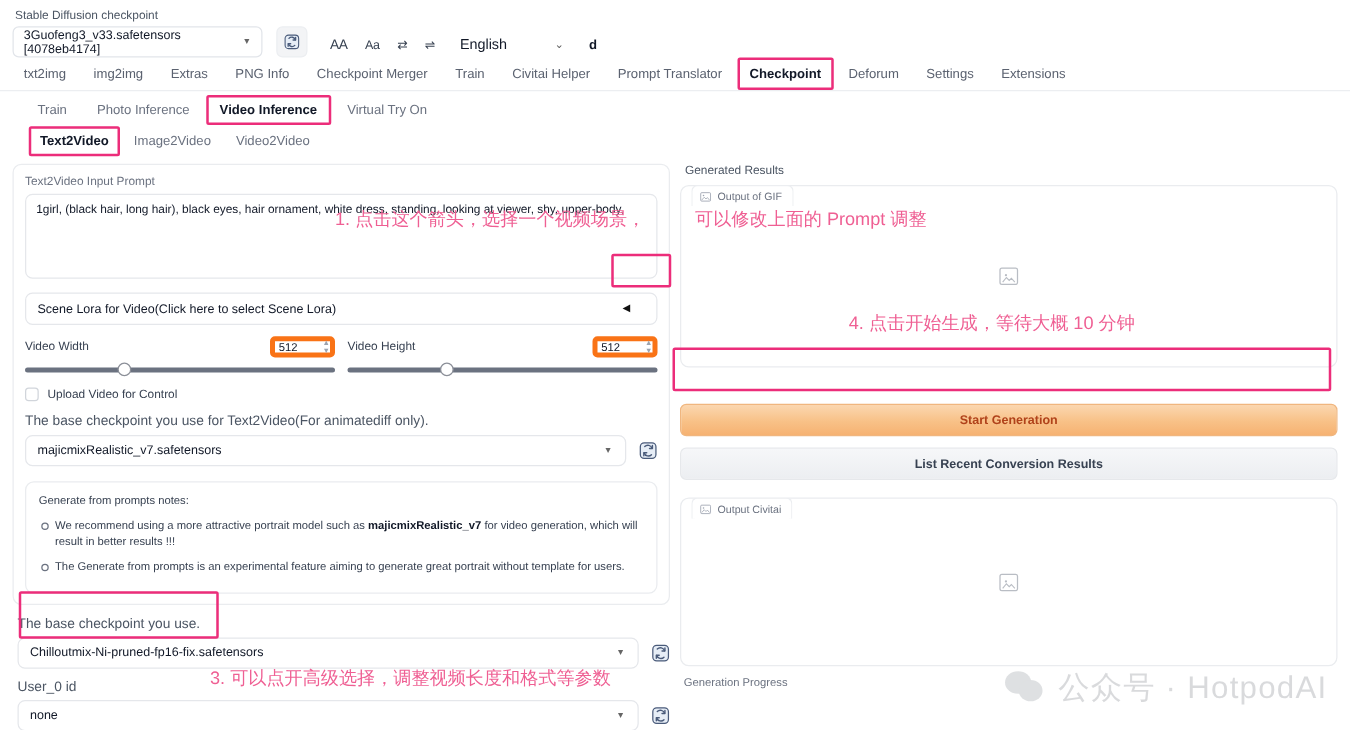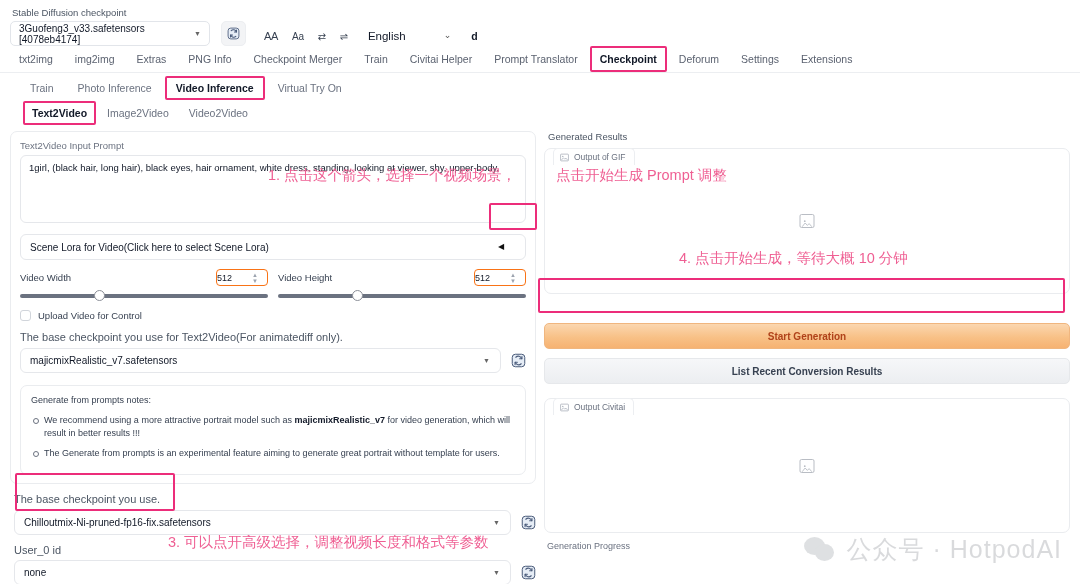--- a/index.html
+++ b/index.html
@@ -89,22 +89,22 @@
     position: absolute; right: 3px; top: 3px; width: 44px; height: 19px;
     background: #fff; border-radius: 4px; display: flex; align-items: center; justify-content: center;
     font-size: 8px; color: #111;
   }
 
   .slider-row { display: flex; gap: 10px; margin-top: 9px; }
   .slider-col { flex: 1; }
   .slider-head { display: flex; align-items: center; justify-content: space-between; }
   .slider-name { font-size: 9.5px; color: #374151; }
   .num-box {
-    border: 1px solid #f97316; border-radius: 4px; width: 52px; height: 17px;
-    display: flex; align-items: center; justify-content: flex-start; gap: 20px;
+    border: 4px solid #f97316; border-radius: 4px; width: 52px; height: 17px;
+    display: flex; align-items: center; justify-content: flex-end; gap: 20px;
     font-size: 9px; color: #111827; background: #fff;
   }
   .spin { font-size: 6px; color: #9ca3af; line-height: 1; }
   .track { position: relative; height: 4px; background: #6b7280; border-radius: 3px; margin-top: 8px; }
   .knob {
     position: absolute; top: -4px; width: 11px; height: 11px; border-radius: 50%;
     background: #fff; border: 1.5px solid #8b8f98;
   }
 
   .check-row { display: flex; align-items: center; gap: 7px; margin-top: 12px; }
@@ -395,21 +395,21 @@
       <div class="prog-label">Generation Progress</div>
 
     </div>
   </div>
 
   <div class="hl-rect" style="left:489px; top:203px; width:48px; height:27px;"></div>
   <div class="hl-rect" style="left:15px; top:473px; width:160px; height:38px;"></div>
   <div class="hl-rect" style="left:538px; top:278px; width:527px; height:35px;"></div>
 
   <div class="anno" style="left:268px; top:166px;">1. 点击这个箭头，选择一个视频场景，</div>
-  <div class="anno" style="left:556px; top:166px;">点击开始生成 Prompt 调整</div>
+  <div class="anno" style="left:556px; top:166px;">可以修改上面的 Prompt 调整</div>
   <div class="anno" style="left:168px; top:533px;">3. 可以点开高级选择，调整视频长度和格式等参数</div>
   <div class="anno" style="left:679px; top:249px;">4. 点击开始生成，等待大概 10 分钟</div>
 
   <div class="watermark">
     <div class="wm-logo">
       <div class="bub" style="left:0; top:0; width:21px; height:18px;"></div>
       <div class="bub" style="left:11px; top:7px; width:19px; height:17px; background:#9aa0a6;"></div>
     </div>
     <div class="wm-text">公众号 · HotpodAI</div>
   </div>

